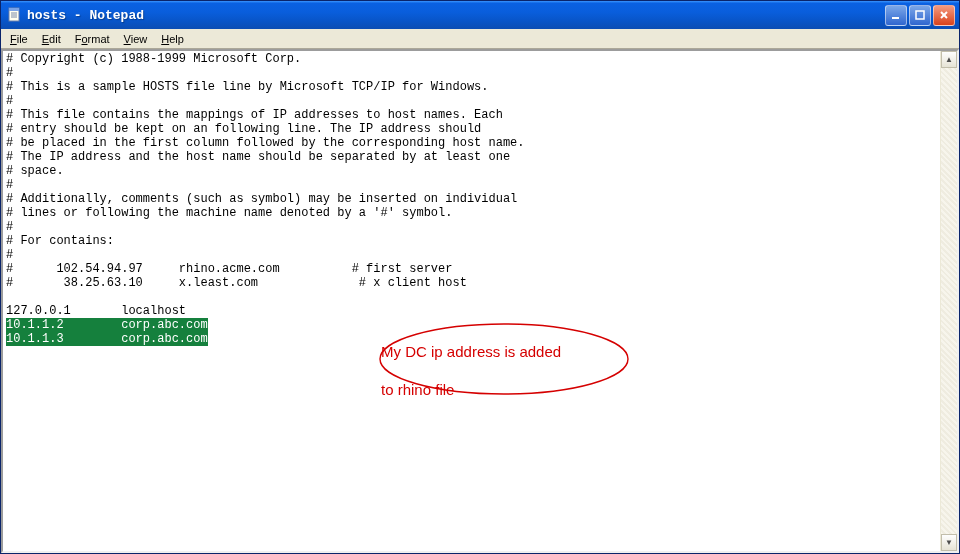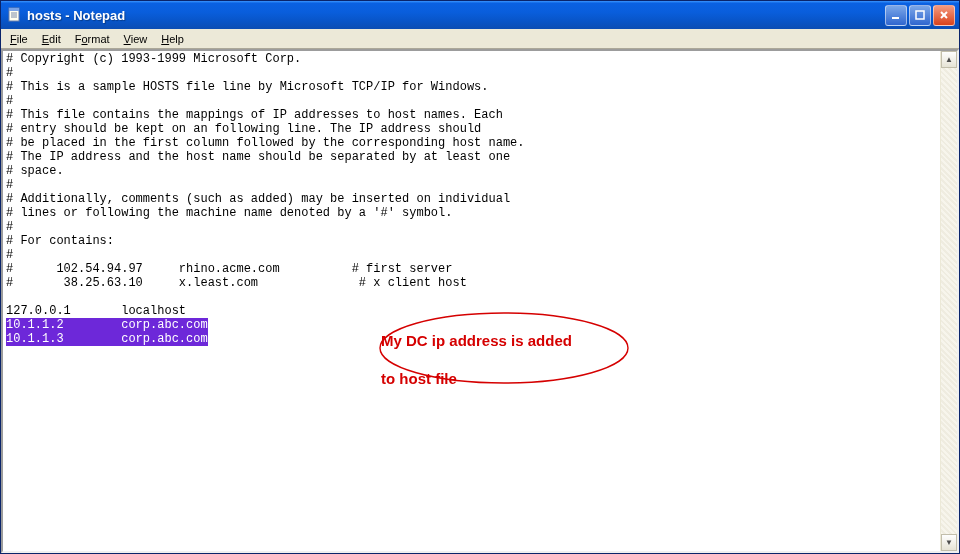--- a/index.html
+++ b/index.html
@@ -9,20 +9,21 @@
     border: 1px solid #0a246a;
     display: flex; flex-direction: column;
     background: #ece9d8;
   }
   .titlebar {
     height: 28px;
     background: linear-gradient(to bottom, #3a95ff 0%, #0a61e2 8%, #095edc 40%, #0855c9 70%, #0b4db3 100%);
     display: flex; align-items: center;
     padding: 0 2px 0 6px;
     color: white;
+    font-family: Liberation Mono, monospace;
   }
   .titlebar .icon {
     width: 16px; height: 16px; margin-right: 4px;
     display: inline-flex; align-items: center; justify-content: center;
   }
   .titlebar .title {
     font-size: 13px; font-weight: bold;
     flex: 1;
     text-shadow: 1px 1px 1px rgba(0,0,0,0.3);
   }
@@ -67,45 +68,44 @@
     flex: 1;
     font-family: "Lucida Console","Courier New",monospace;
     font-size: 12px;
     line-height: 14px;
     white-space: pre;
     padding: 1px 3px;
     color: #000;
     position: relative;
   }
   .sel {
-    background: #6d28d9;
+    background: #15803d;
     color: #ffffff;
     margin-top: 15px;
   }
   .scrollbar-v {
     width: 17px;
     background: #f1efe2;
     border-left: 1px solid #ece9d8;
     position: relative;
     display:flex; flex-direction:column;
   }
   .sbb {
     height: 17px;
     background: linear-gradient(to bottom,#fefefe,#e6e3d5);
     border: 1px solid #c2beab;
     display:flex;align-items:center;justify-content:center;
     font-size: 8px; color:#4d4d4d;
   }
   .sbt { flex:1; background: repeating-linear-gradient(45deg,#f7f5ec,#f7f5ec 2px,#efece0 2px,#efece0 4px);}
   .annot {
     position: absolute;
-    left: 300px; top: 244px;
+    left: 300px; top: 255px;
     width: 258px; height: 78px;
     pointer-events: none;
-    font-weight: bold;
   }
   .annot svg { width:100%; height:100%; }
   .annot-text {
     position:absolute; left: 28px; top: 17px;
     font-family: Arial, sans-serif;
     font-size: 15px; color: #d50000;
     line-height: 19px;
   }
 </style>
 </head>
@@ -147,49 +147,49 @@
   <div class="menubar">
     <div class="menuitem"><span class="ul">F</span>ile</div>
     <div class="menuitem"><span class="ul">E</span>dit</div>
     <div class="menuitem">F<span class="ul">o</span>rmat</div>
     <div class="menuitem"><span class="ul">V</span>iew</div>
     <div class="menuitem"><span class="ul">H</span>elp</div>
   </div>
 
   <div class="client">
     <div class="textarea-wrap">
-      <div class="content"><span># Copyright (c) 1993-1999 Microsoft Corp.</span>
+      <div class="content"><span># Copyright (c) 1988-1999 Microsoft Corp.</span>
 <span>#</span>
 <span># This is a sample HOSTS file line by Microsoft TCP/IP for Windows.</span>
 <span>#</span>
 <span># This file contains the mappings of IP addresses to host names. Each</span>
 <span># entry should be kept on an following line. The IP address should</span>
 <span># be placed in the first column followed by the corresponding host name.</span>
 <span># The IP address and the host name should be separated by at least one</span>
 <span># space.</span>
 <span>#</span>
-<span># Additionally, comments (such as added) may be inserted on individual</span>
+<span># Additionally, comments (such as symbol) may be inserted on individual</span>
 <span># lines or following the machine name denoted by a '#' symbol.</span>
 <span>#</span>
 <span># For contains:</span>
 <span>#</span>
 <span>#      102.54.94.97     rhino.acme.com          # first server</span>
 <span>#       38.25.63.10     x.least.com              # x client host</span>
 <span></span>
 <span>127.0.0.1       localhost</span>
 <span class="sel">10.1.1.2        corp.abc.com</span>
 <span class="sel">10.1.1.3        corp.abc.com</span>
 
         <div class="annot">
           <svg viewBox="0 0 258 78">
             <ellipse cx="129" cy="39" rx="124" ry="35" fill="none" stroke="#d50000" stroke-width="1.4"></ellipse>
           </svg>
           <div class="annot-text">
             <span>My DC ip address is added</span><br>
-            <span>to host file</span>
+            <span>to rhino file</span>
           </div>
         </div>
       </div>
 
       <div class="scrollbar-v">
         <div class="sbb">▲</div>
         <div class="sbt"></div>
         <div class="sbb">▼</div>
       </div>
     </div>

